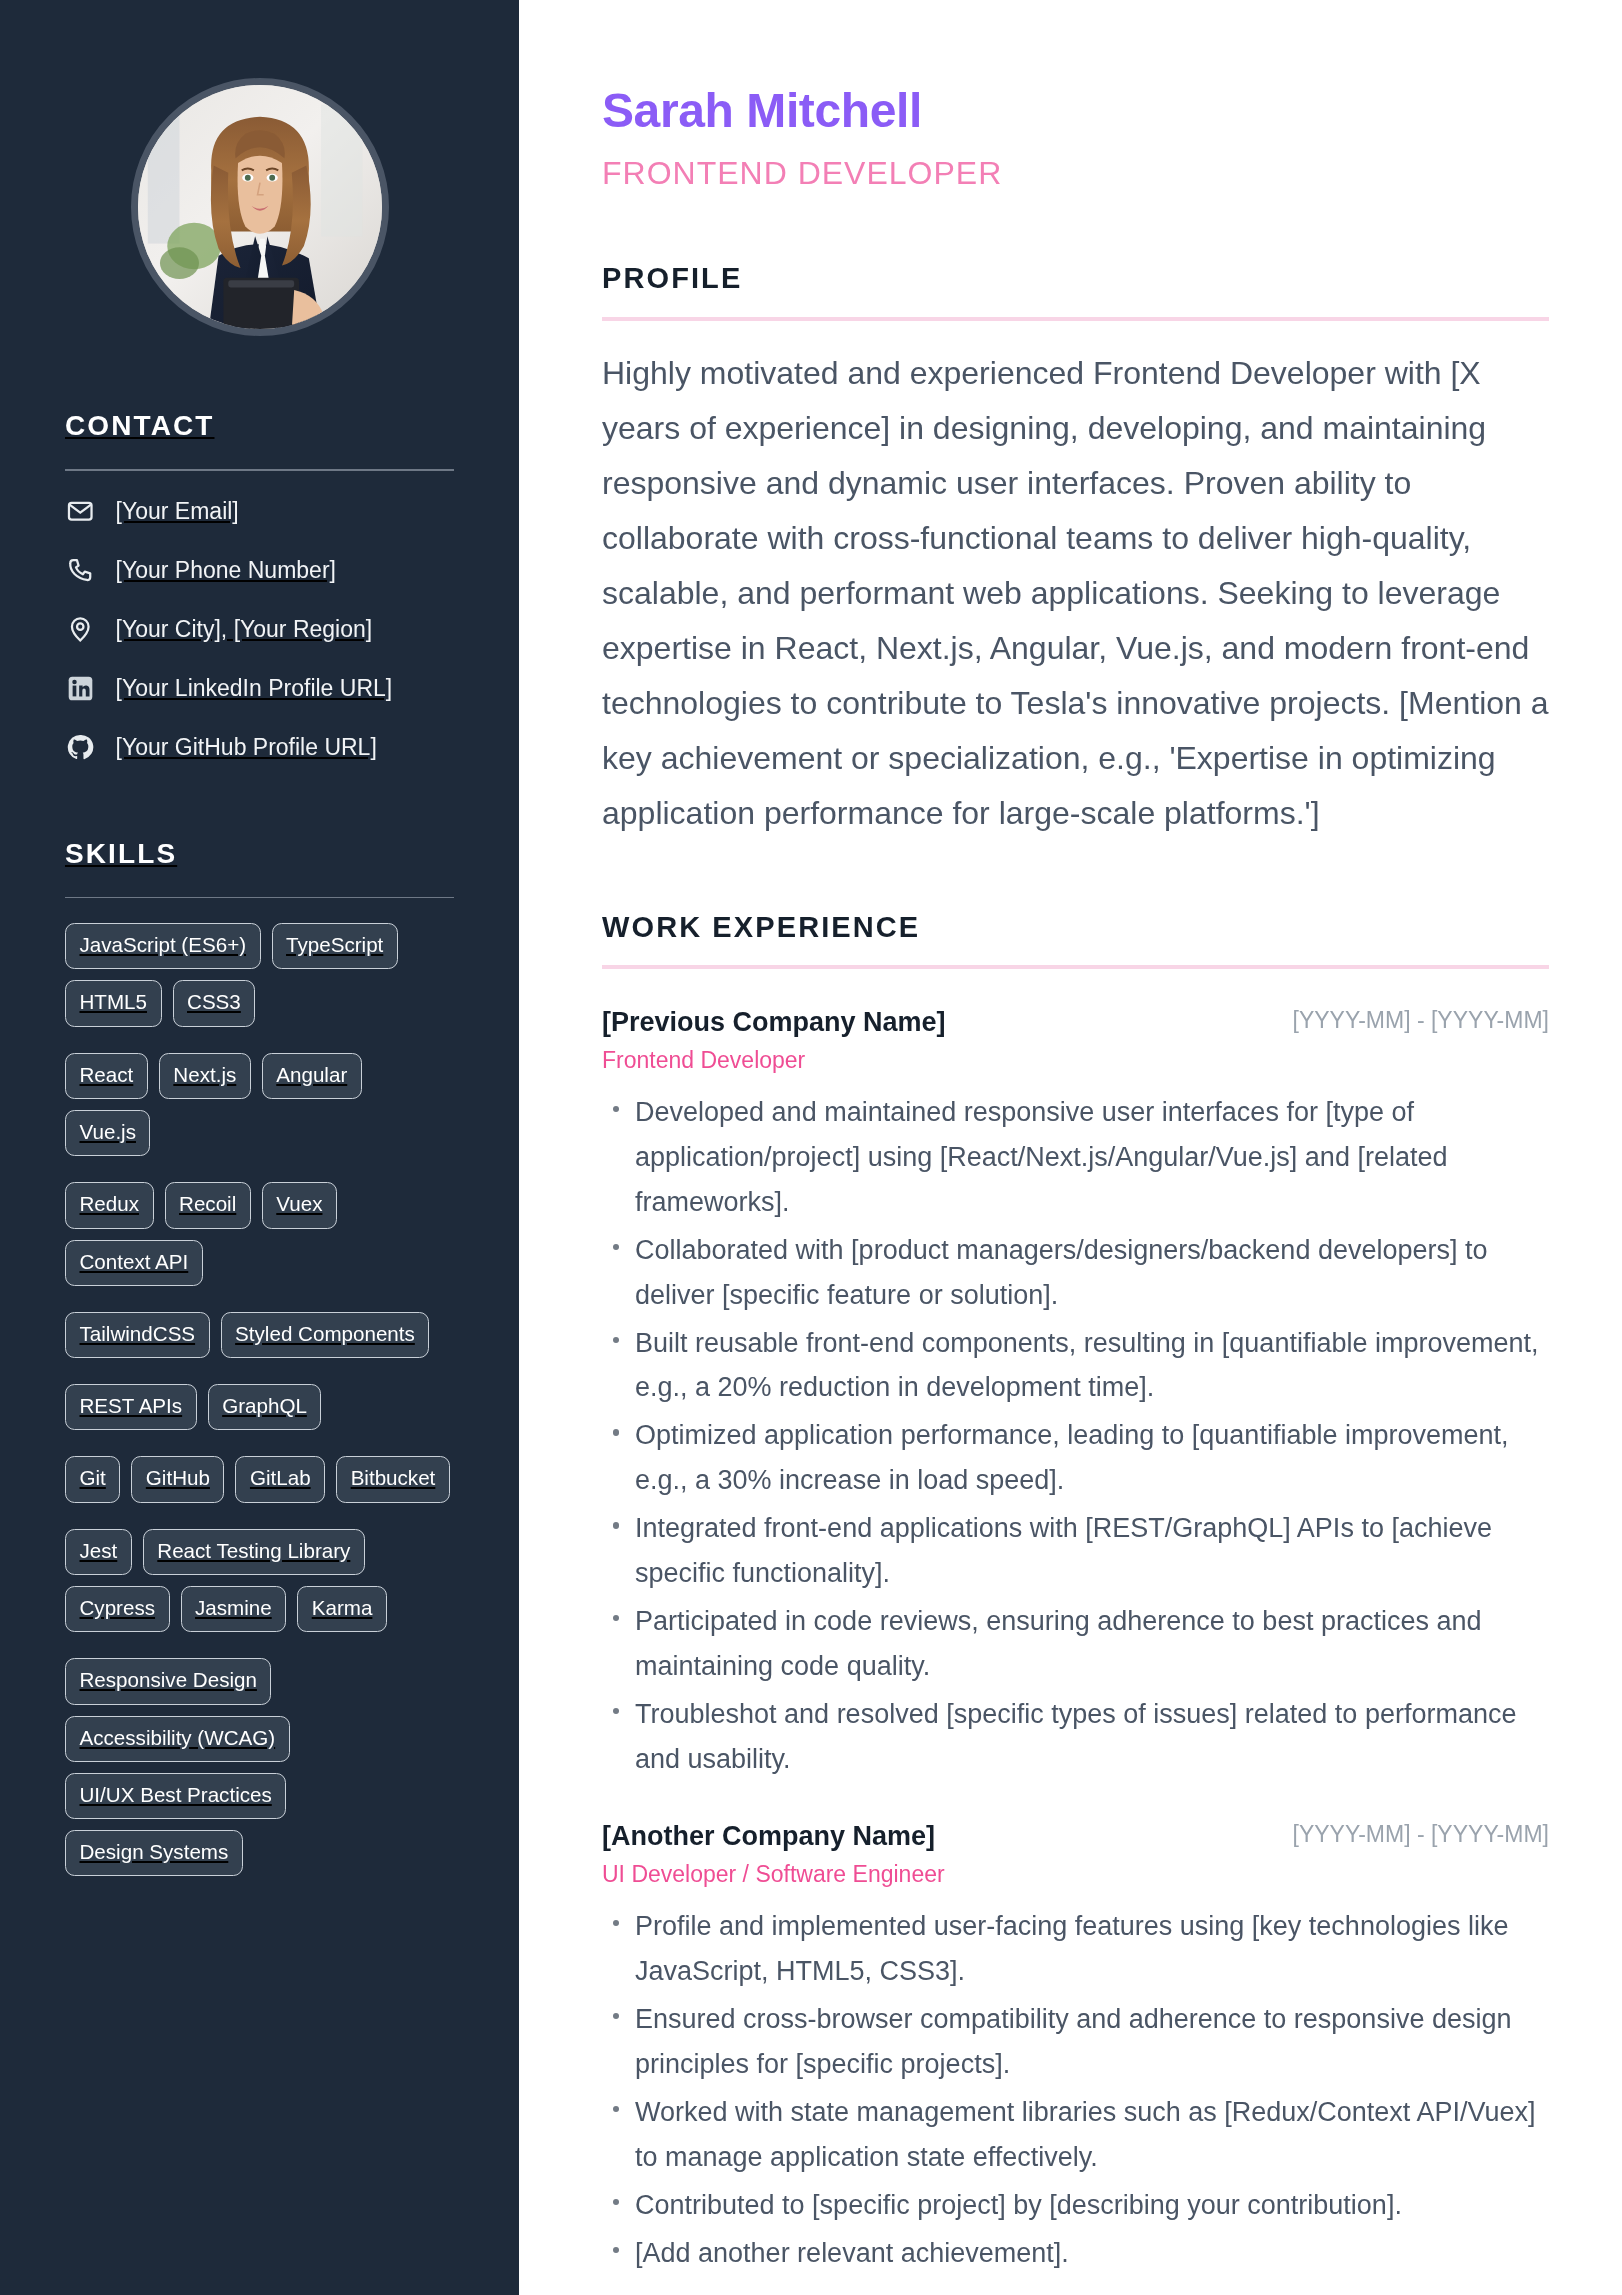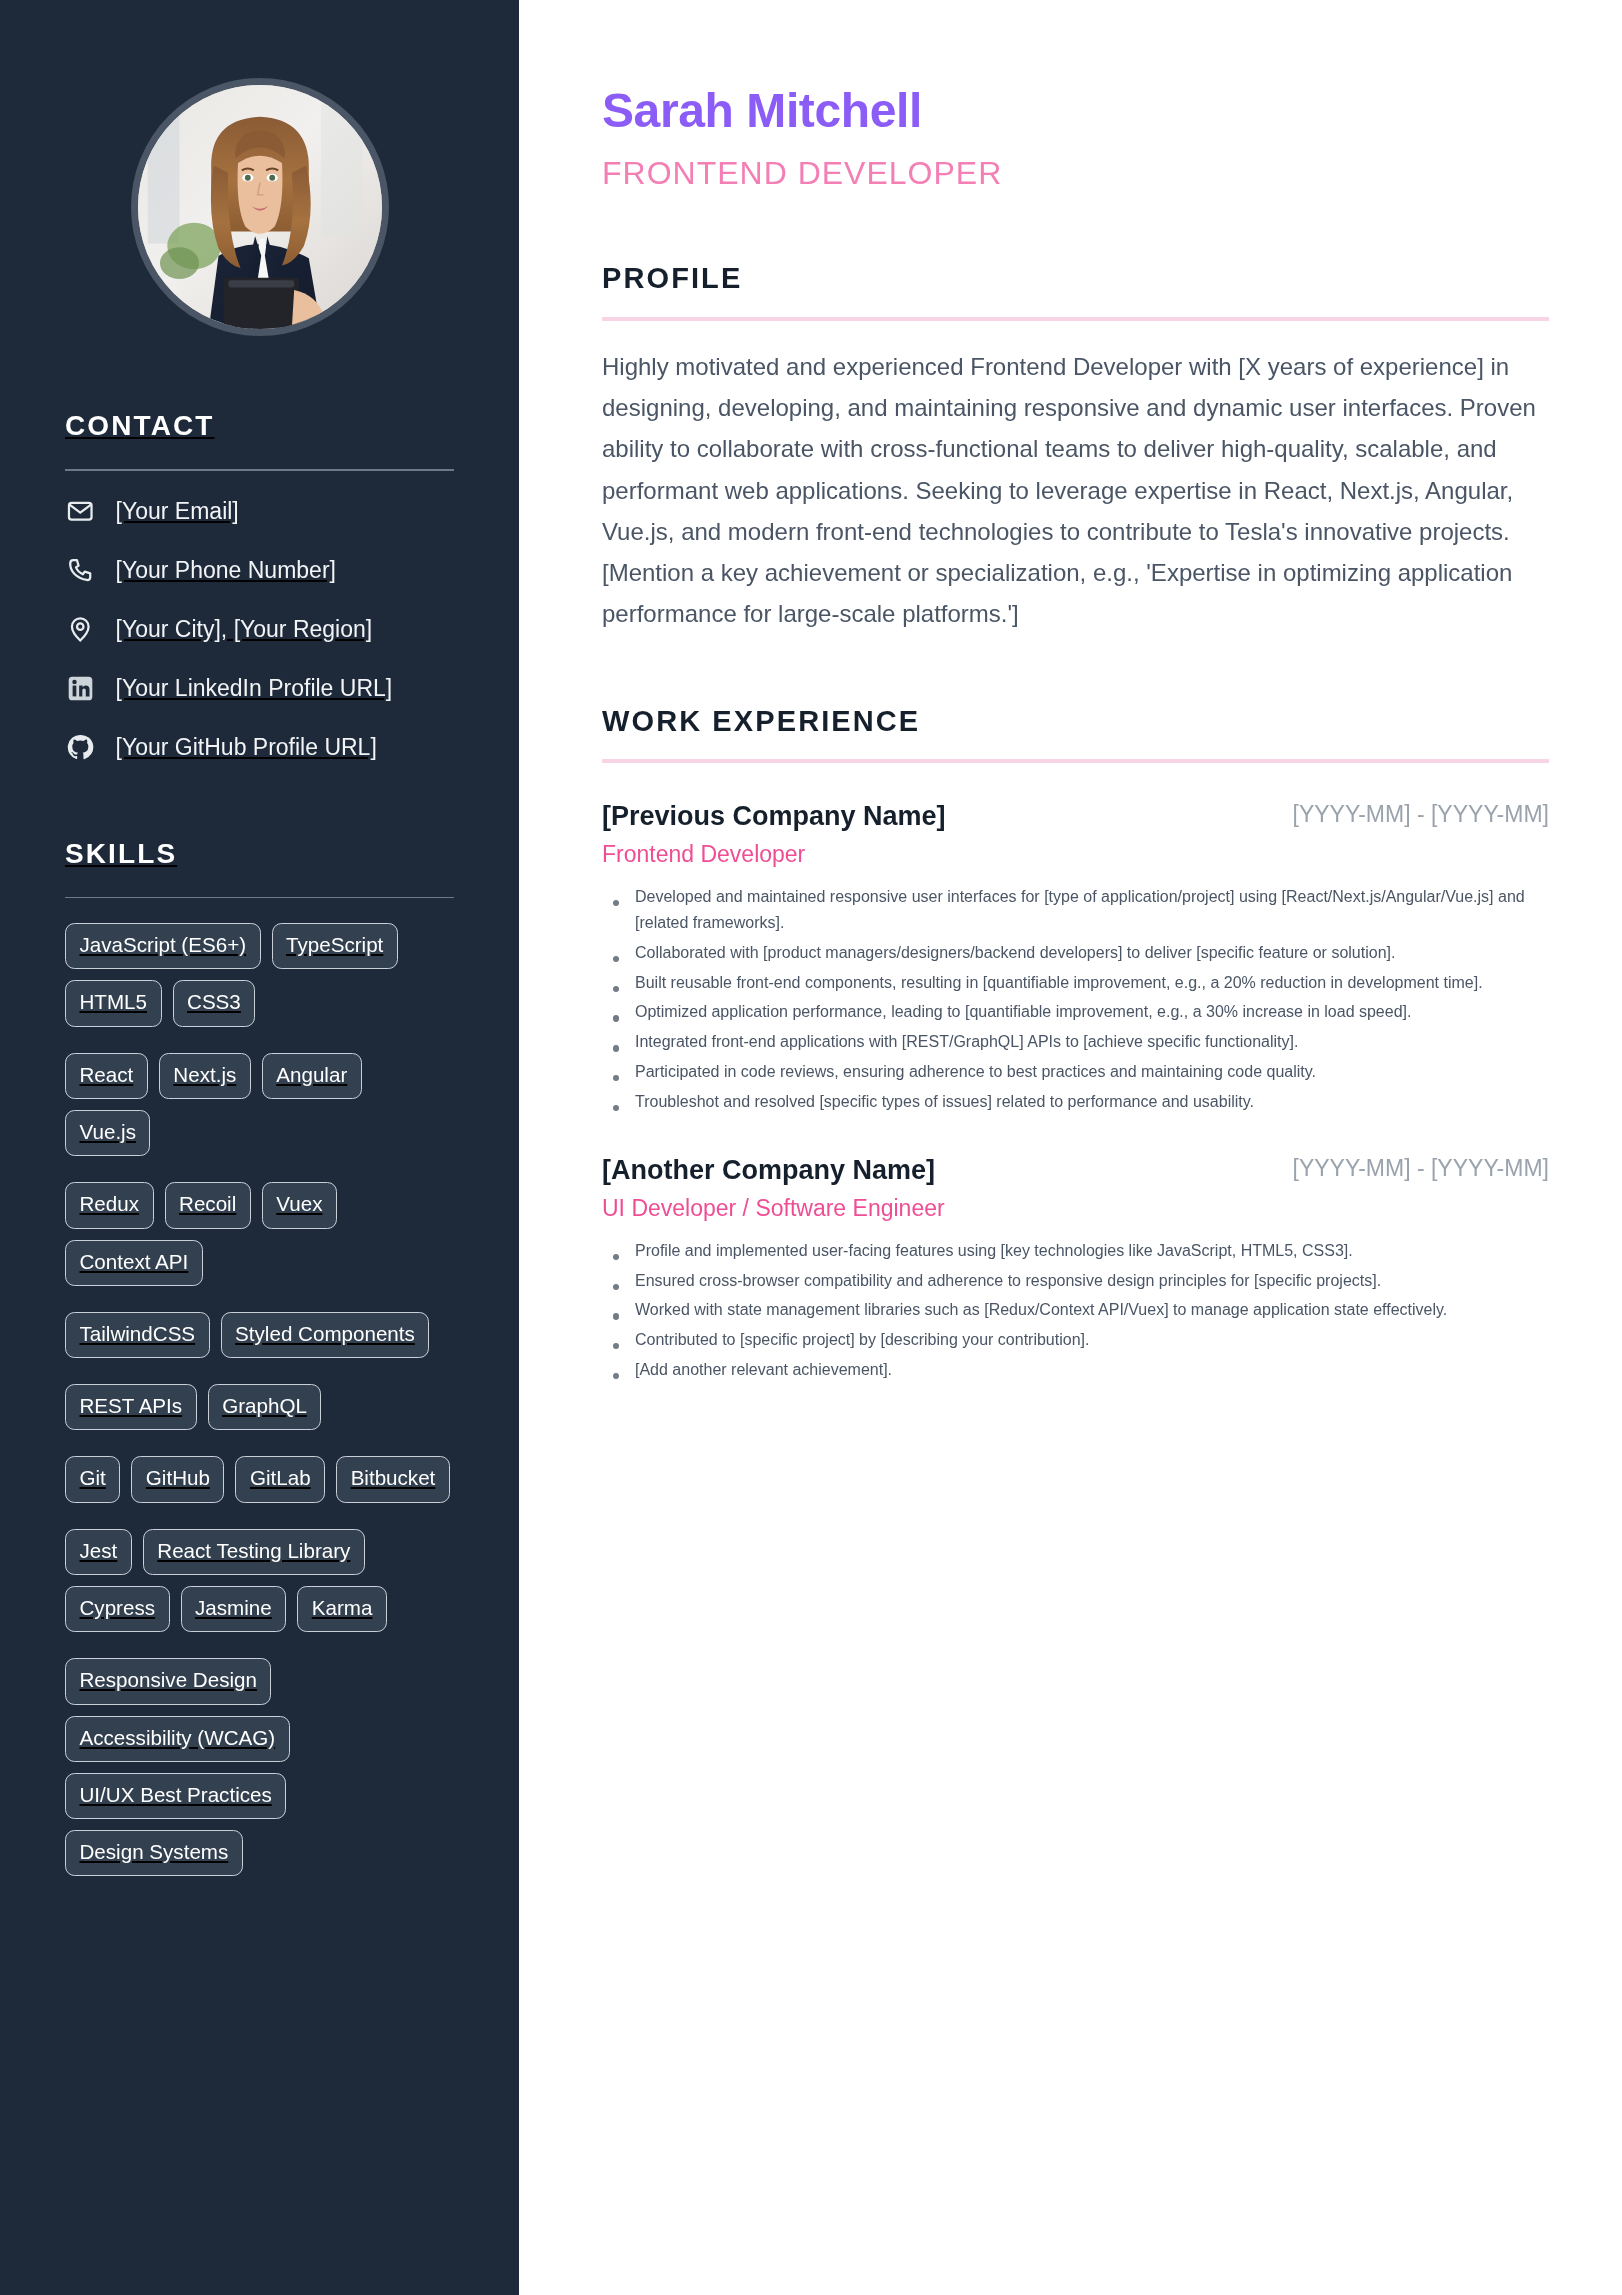--- a/index.html
+++ b/index.html
@@ -133,21 +133,21 @@
   }
   .sec-rule {
     height: 4px;
     background: #f8d5e6;
     margin-top: 21.4px;
     width: 100%;
   }
 
   .profile-text {
     color: #4a5565;
-    font-size: 24px;
+    font-size: 32px;
     line-height: 1.72;
     margin-top: 25px;
     text-align: left;
   }
 
   .job { margin-top: 38px; }
   .job-top {
     display: flex;
     justify-content: space-between;
     align-items: flex-start;
@@ -166,21 +166,21 @@
     font-size: 23px;
     margin-top: 8.7px;
   }
   .bullets {
     margin-top: 16px;
     list-style: none;
   }
   .bullets li {
     position: relative;
     color: #4a5565;
-    font-size: 16px;
+    font-size: 27px;
     line-height: 1.66;
     padding-left: 33px;
     margin-bottom: 3.2px;
   }
   .bullets li::before {
     content: "";
     position: absolute;
     left: 11px;
     top: 16px;
     width: 6.3px;

